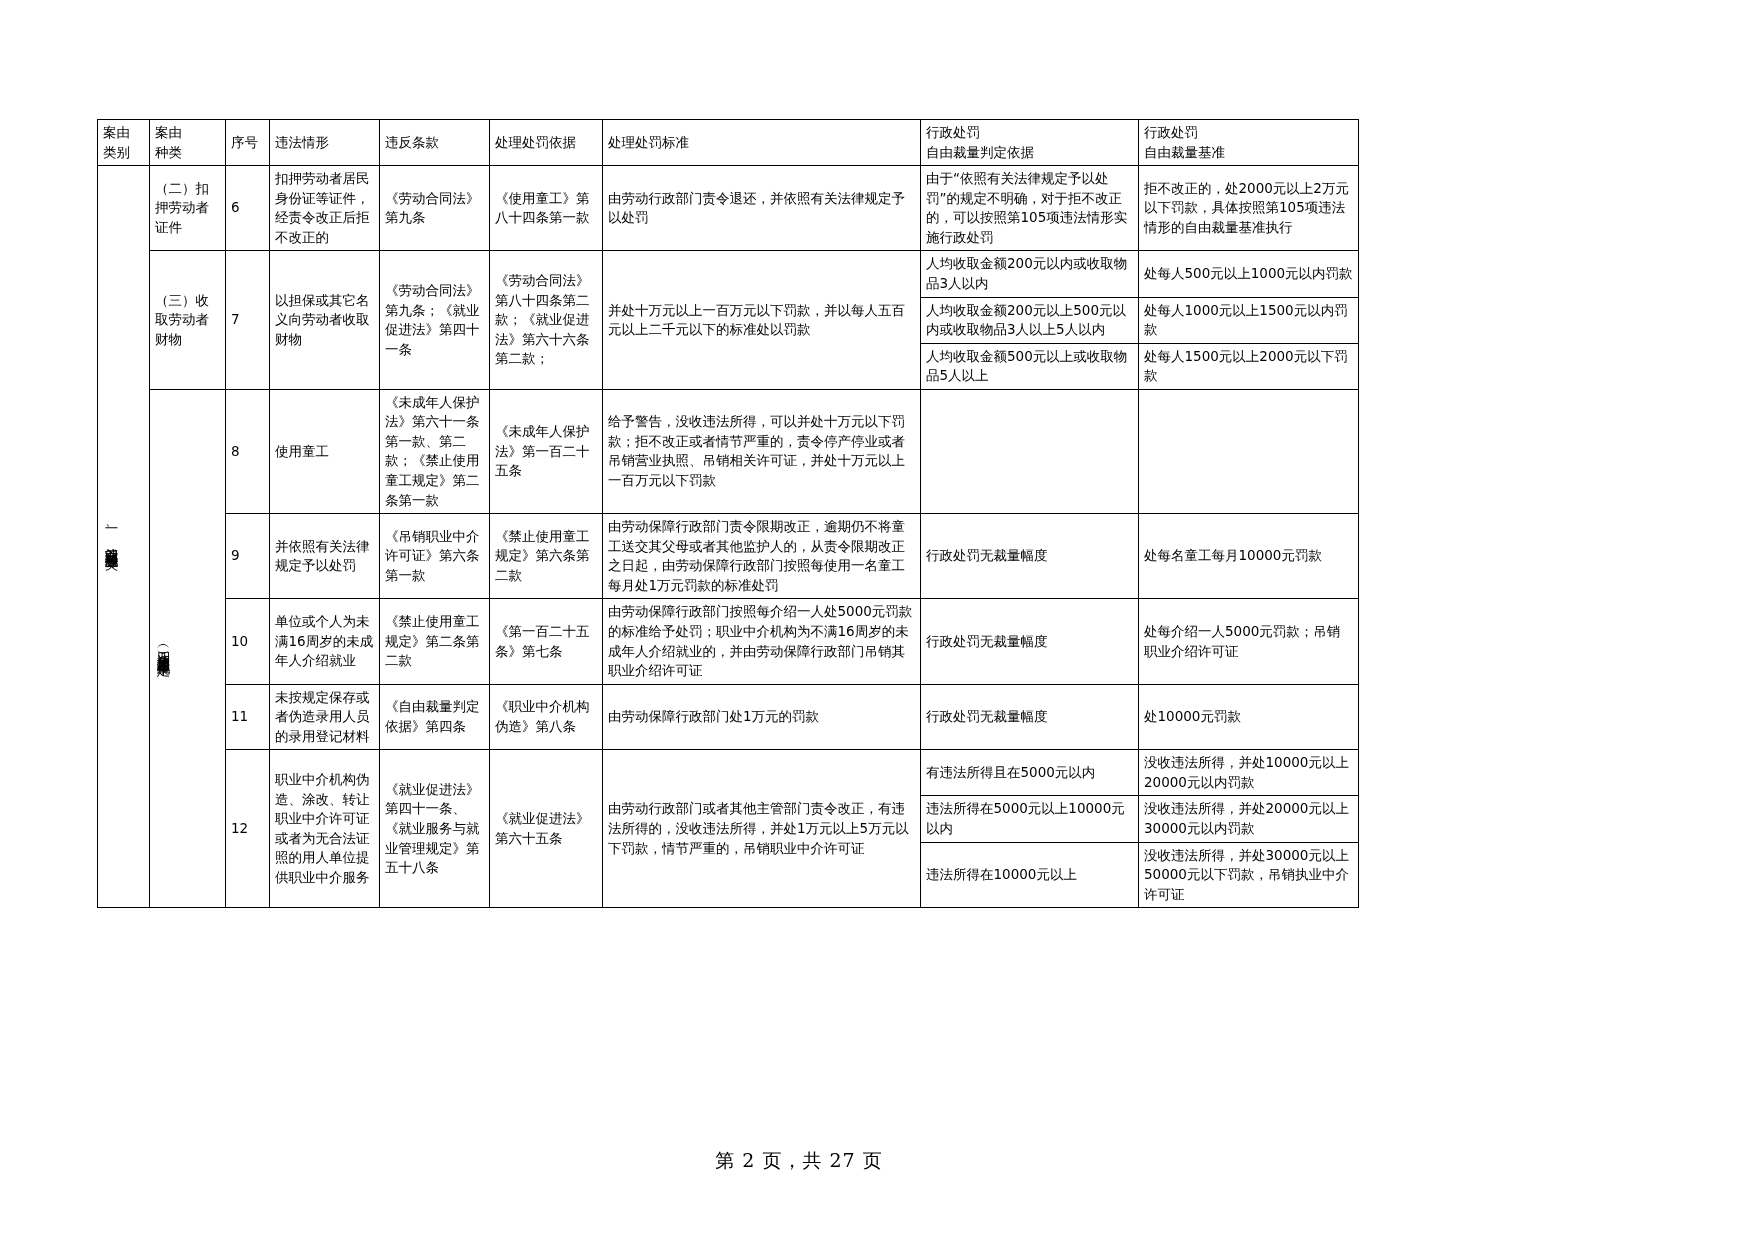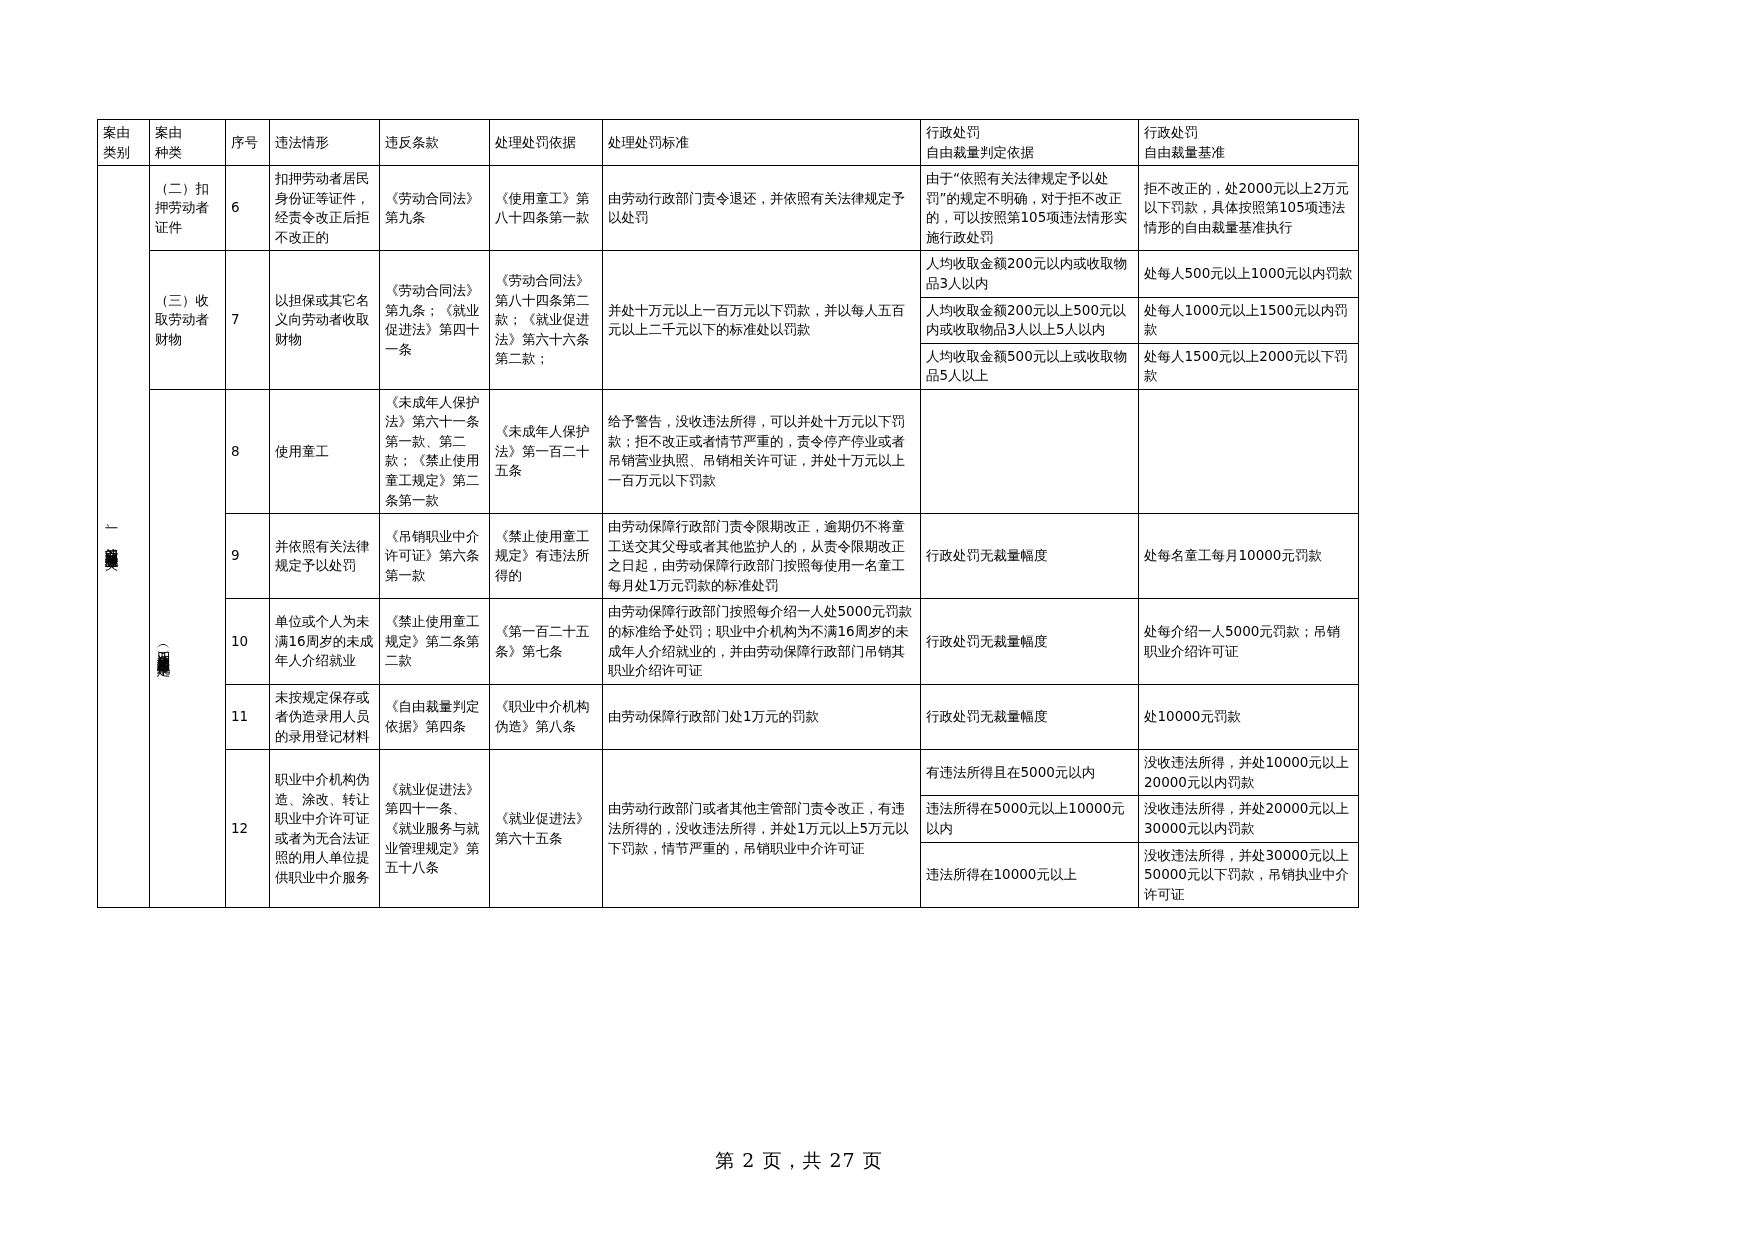--- a/index.html
+++ b/index.html
@@ -161,21 +161,21 @@
         <td class="c-mid">《未成年人保护法》第六十一条第一款、第二款；《禁止使用童工规定》第二条第一款</td>
         <td class="c-mid">《未成年人保护法》第一百二十五条</td>
         <td class="c-mid">给予警告，没收违法所得，可以并处十万元以下罚款；拒不改正或者情节严重的，责令停产停业或者吊销营业执照、吊销相关许可证，并处十万元以上一百万元以下罚款</td>
         <td class="c-mid"></td>
         <td class="c-mid"></td>
       </tr>
       <tr>
         <td class="c-center c-mid">9</td>
         <td class="c-mid">并依照有关法律规定予以处罚</td>
         <td class="c-mid">《吊销职业中介许可证》第六条第一款</td>
-        <td class="c-mid">《禁止使用童工规定》有违法所得的</td>
+        <td class="c-mid">《禁止使用童工规定》第六条第二款</td>
         <td class="c-mid">由劳动保障行政部门责令限期改正，逾期仍不将童工送交其父母或者其他监护人的，从责令限期改正之日起，由劳动保障行政部门按照每使用一名童工每月处1万元罚款的标准处罚</td>
         <td class="c-mid">行政处罚无裁量幅度</td>
         <td class="c-mid">处每名童工每月10000元罚款</td>
       </tr>
       <tr>
         <td class="c-center c-mid">10</td>
         <td class="c-mid">单位或个人为未满16周岁的未成年人介绍就业</td>
         <td class="c-mid">《禁止使用童工规定》第二条第二款</td>
         <td class="c-mid">《第一百二十五条》第七条</td>
         <td class="c-mid">由劳动保障行政部门按照每介绍一人处5000元罚款的标准给予处罚；职业中介机构为不满16周岁的未成年人介绍就业的，并由劳动保障行政部门吊销其职业介绍许可证</td>

